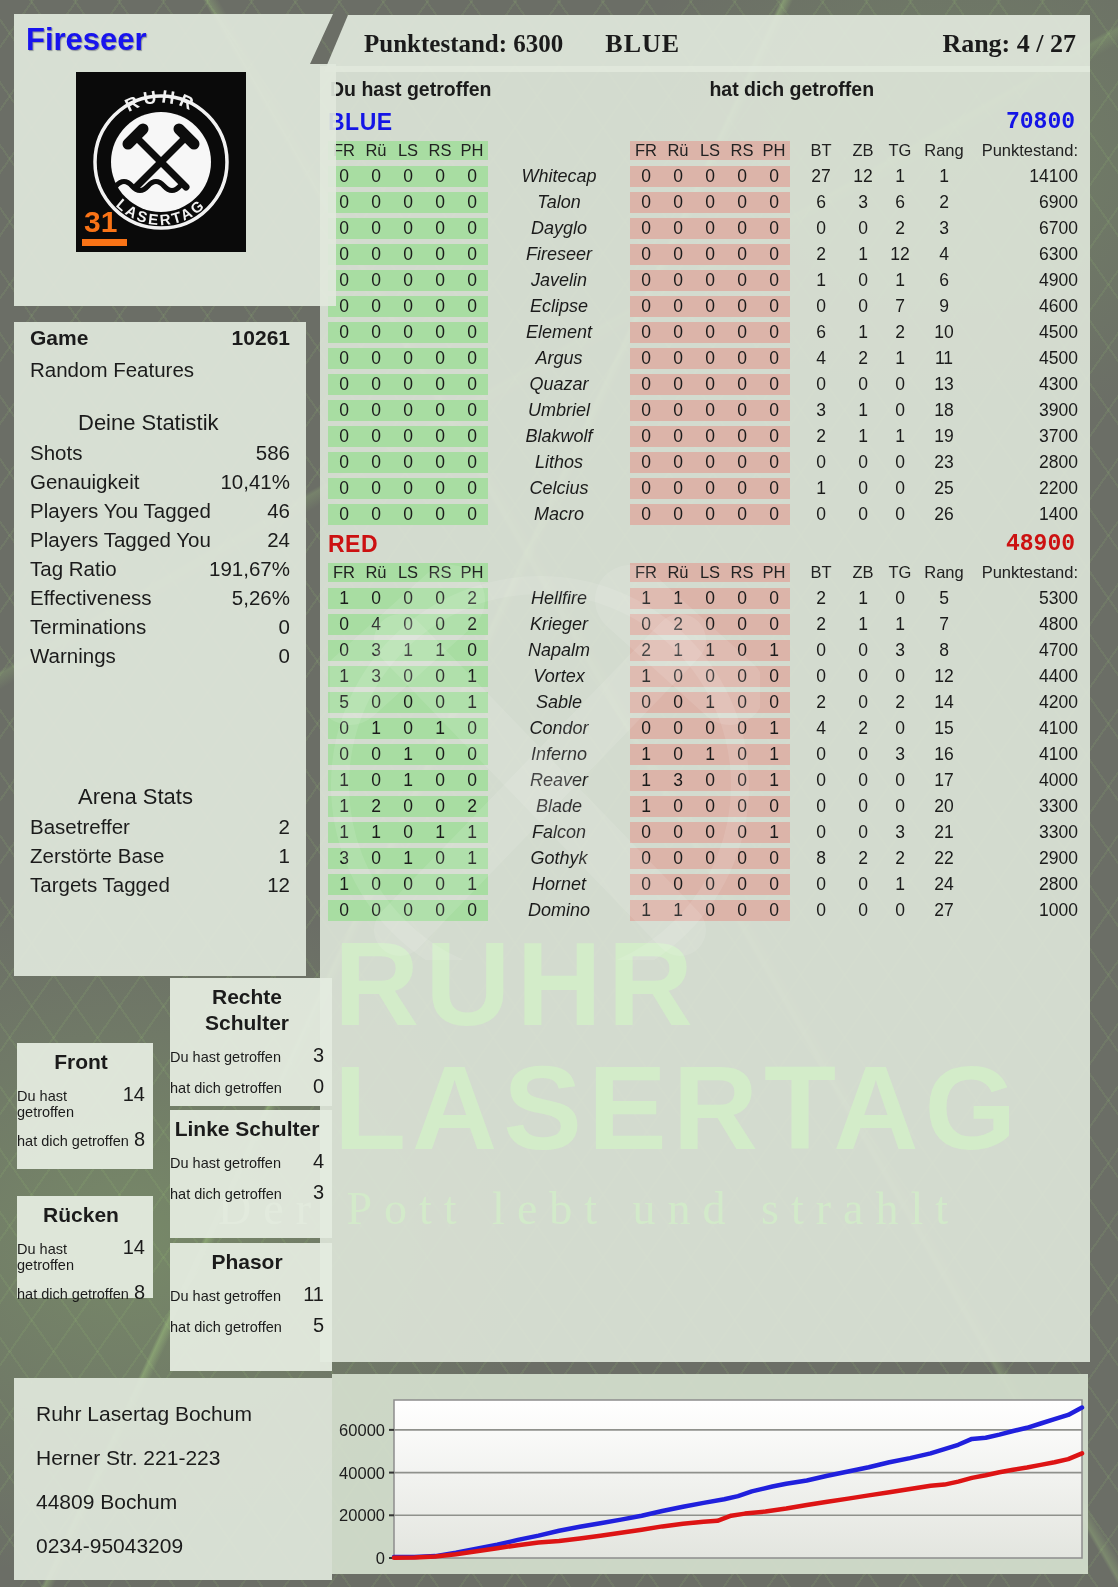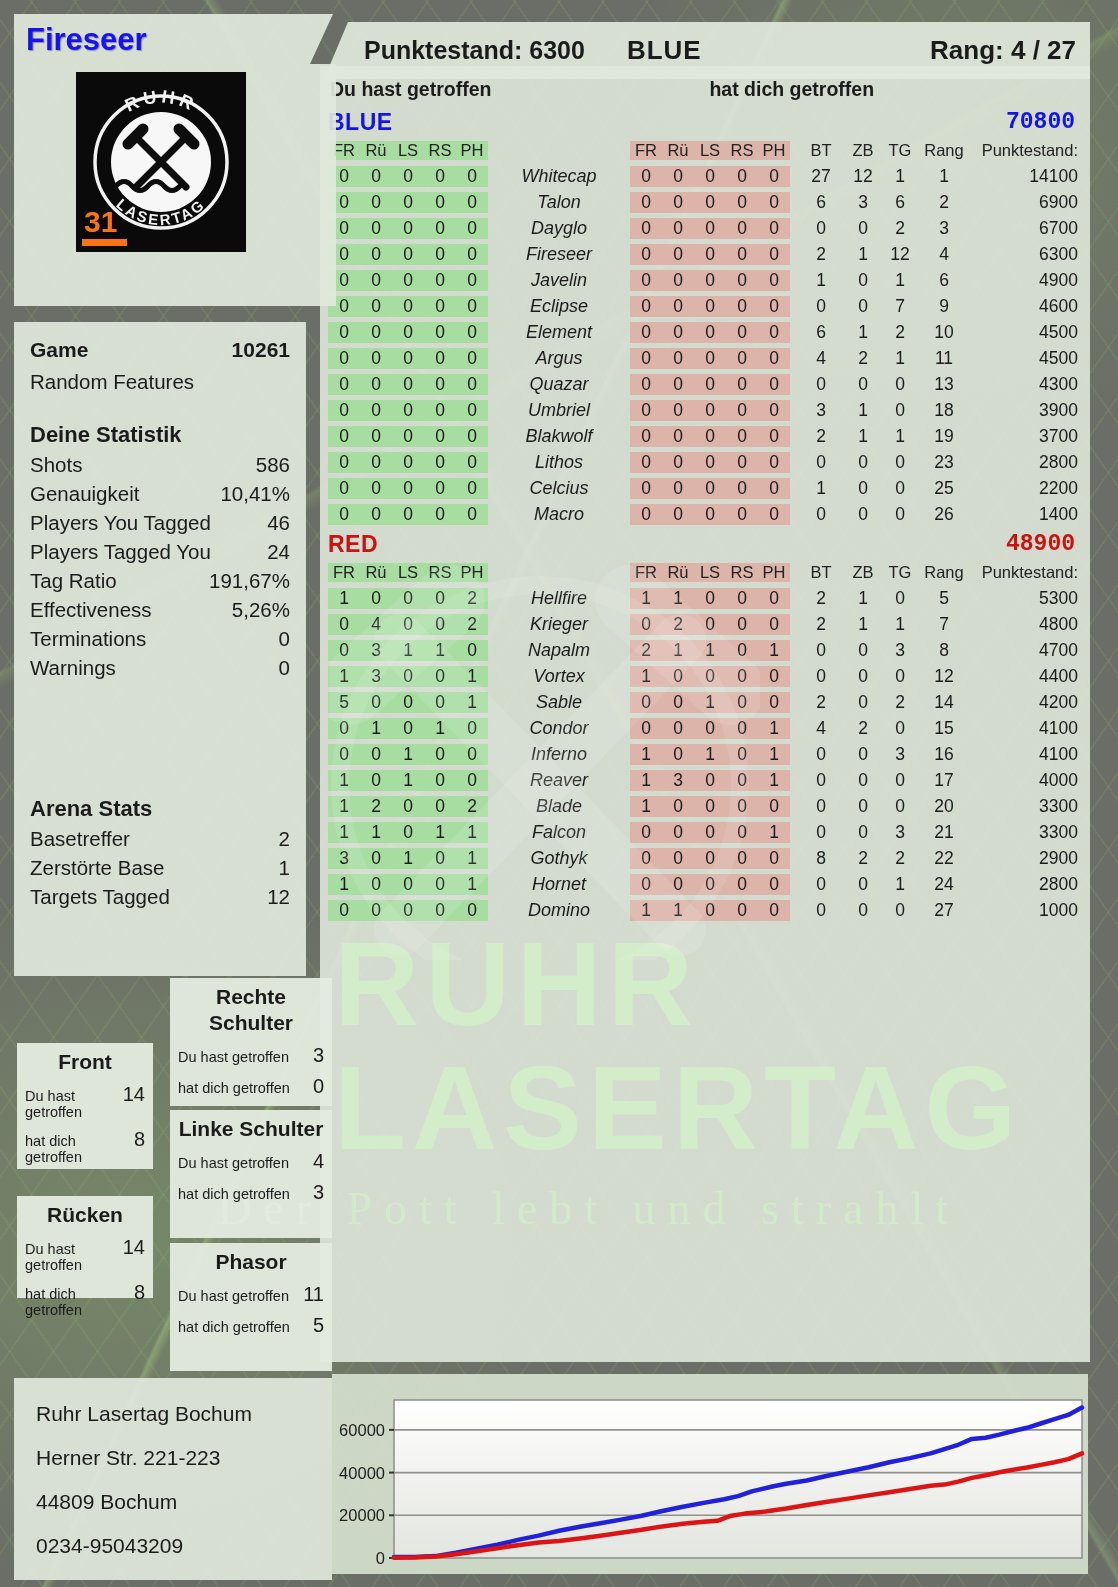--- a/index.html
+++ b/index.html
@@ -24,39 +24,39 @@
   .z1{z-index:1}.z3{z-index:3}
 
   
   #hdr-left{left:14px;top:14px;width:322px;height:292px;
     clip-path:polygon(0 0,319px 0,296px 50px,322px 50px,322px 100%,0 100%);}
   #player-title{position:absolute;left:12px;top:8px;font-size:31px;font-weight:bold;color:#1813ee;
     text-shadow:1px 1px 1px rgba(0,0,40,.35);}
   #logo-box{position:absolute;left:62px;top:58px;width:170px;height:180px;background:#0a0a0a;}
   #logo-badge{position:absolute;left:6px;bottom:6px;color:#f97316;font-size:30px;font-weight:bold;
     border-bottom:7px solid #f97316;padding:0 10px 2px 2px;line-height:1;}
-  #hdr-right{left:324px;top:22px;width:766px;height:57px;
+  #hdr-right{left:324px;top:15px;width:766px;height:57px;
     clip-path:polygon(24px 0,100% 0,100% 100%,0 100%);
-    display:flex;align-items:center;font-weight:bold;}
+    display:flex;align-items:center;font-weight:bold;font-family:Liberation Serif, serif;}
   #hdr-score{margin-left:40px;font-size:25px;}
   #hdr-team{margin-left:42px;font-size:26px;letter-spacing:1px;}
   #hdr-rank{margin-left:auto;margin-right:14px;font-size:26px;}
 
   
   #stats-panel{left:14px;top:322px;width:292px;height:654px;padding:0;}
   .srow{display:flex;justify-content:space-between;padding:0 16px;font-size:20.5px;line-height:29px;}
   .srow.b{font-weight:bold;font-size:21px;}
-  #game-block{padding-top:12px;}
+  #game-block{padding-top:0;}
   #game-block .srow{line-height:32px;}
-  #stats-title,#arena-title{font-weight:bold;font-size:22px;padding:0 16px;line-height:30px;}
+  #stats-title,#arena-title{font-weight:normal;font-size:22px;padding:0 16px;line-height:30px;margin-left:48px;}
   #stats-title{margin-top:22px;}
   #arena-title{margin-top:112px;}
 
   
-  .hb{position:absolute;background:rgba(228,235,223,.95);z-index:3;padding:6px 8px 4px 8px;box-sizing:border-box;}
+  .hb{position:absolute;background:rgba(228,235,223,.95);z-index:3;padding:6px 8px 4px 0;box-sizing:border-box;}
   .hb .hb-title{text-align:center;font-weight:bold;font-size:21px;line-height:26px;}
   .hb .hb-line{display:flex;justify-content:space-between;align-items:baseline;margin-top:8px;}
   .hb .hb-lab{font-size:14.5px;}
   .hb .hb-val{font-size:20px;}
   .hb0{left:170px;top:978px;width:162px;height:128px;}
   .hb1{left:17px;top:1043px;width:136px;height:126px;}
   .hb2{left:170px;top:1110px;width:162px;height:128px;}
   .hb3{left:17px;top:1196px;width:136px;height:102px;}
   .hb4{left:170px;top:1243px;width:162px;height:128px;}
 

